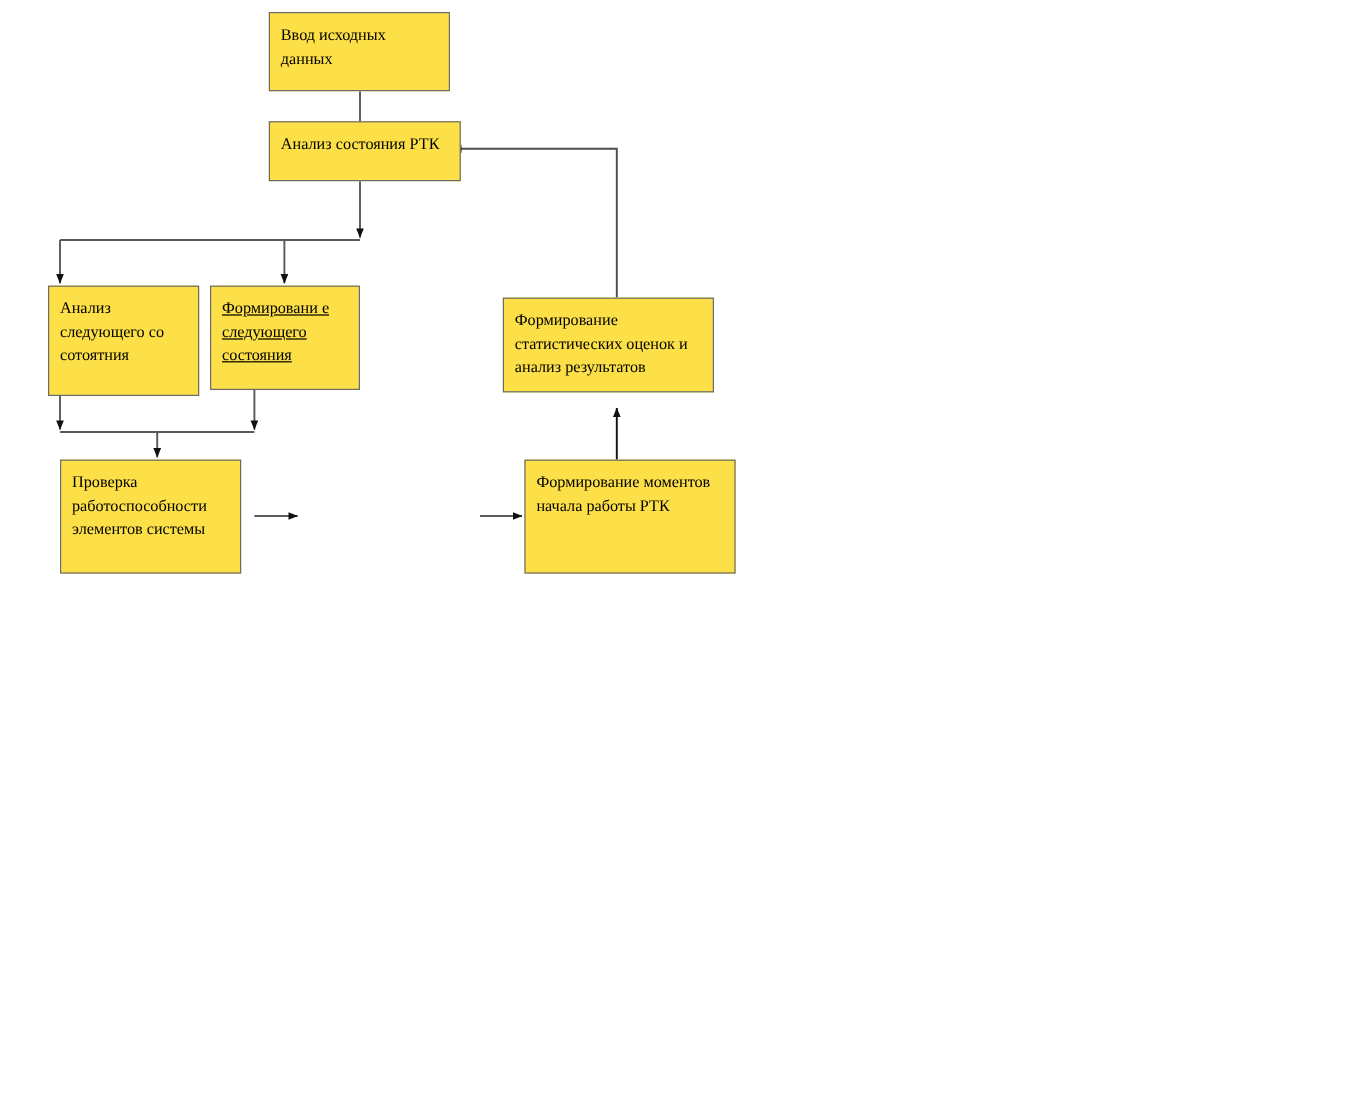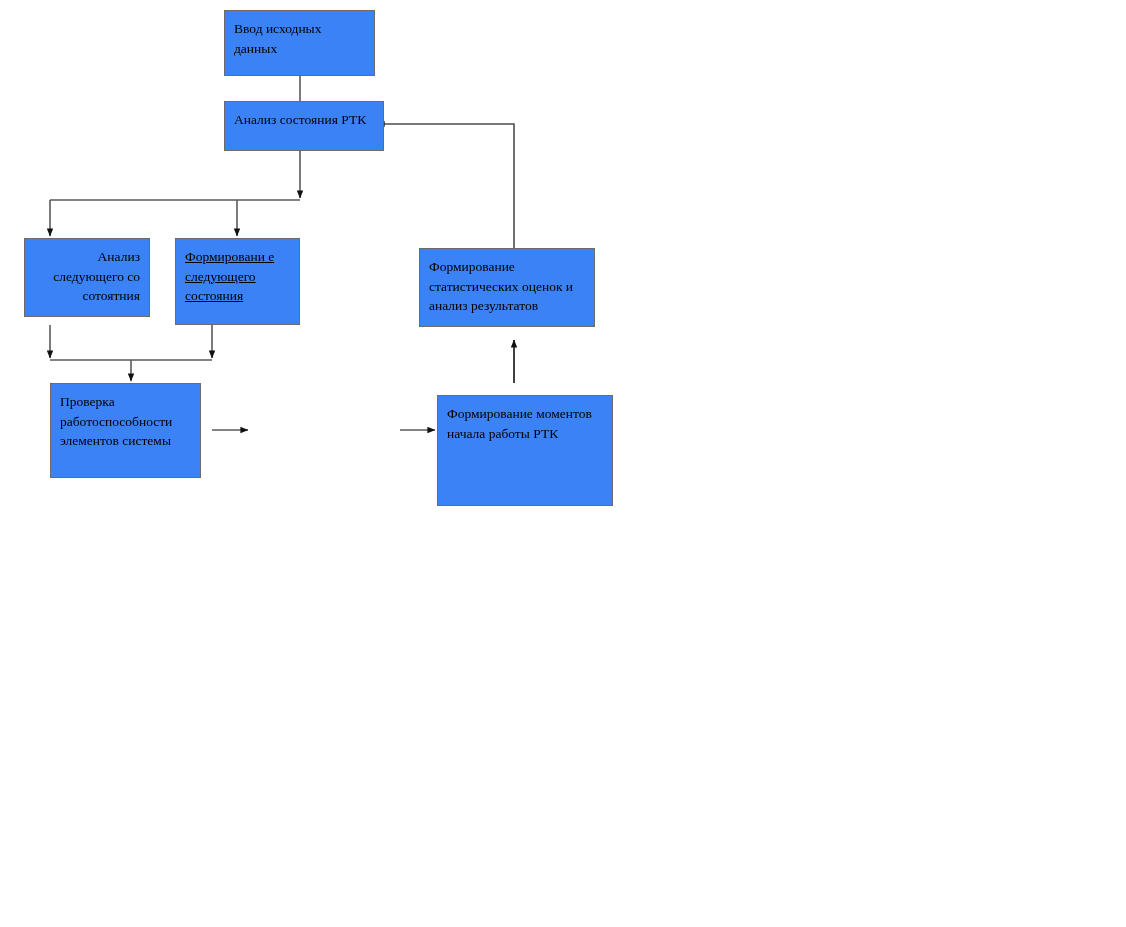--- a/index.html
+++ b/index.html
@@ -17,21 +17,21 @@
   #diagram-canvas {
     position: absolute;
     left: 0;
     top: 0;
     width: 1126px;
     height: 927px;
   }
   .node {
     position: absolute;
     box-sizing: border-box;
-    background: #3b82f6;
+    background: #fde047;
     border: 1px solid #6b6b6b;
     color: #000000;
     font-size: 13.5px;
     line-height: 19.5px;
     padding: 8px 9px 0 9px;
     white-space: pre-line;
     z-index: 3;
   }
   #edge-layer {
     position: absolute;
@@ -79,24 +79,24 @@
 
     <path d="M514,383 L514,340" stroke="#111111" stroke-width="1.6" fill="none" marker-end="url(#arrowhead)"></path>
 
     <path d="M514,248 L514,124 L377,124" stroke="#4d4d4d" stroke-width="1.6" fill="none" marker-end="url(#arrowhead)"></path>
   </svg>
 
   <div class="node" style="left:224px; top:10px; width:151px; height:66px;">Ввод исходных данных</div>
 
   <div class="node" style="left:224px; top:101px; width:160px; height:50px;">Анализ состояния РТК</div>
 
-  <div class="node" style="left:24px; top:238px; width:126px; height:79px;text-align:right;">Анализ следующего со сотоятния</div>
+  <div class="node" style="left:40px; top:238px; width:126px; height:92px;">Анализ следующего со сотоятния</div>
 
   <div class="node" style="left:175px; top:238px; width:125px; height:87px;text-decoration:underline;">Формировани е следующего состояния</div>
 
   <div class="node" style="left:419px; top:248px; width:176px; height:79px;font-family:Liberation Serif, serif;">Формирование статистических оценок и анализ результатов</div>
 
   <div class="node" style="left:50px; top:383px; width:151px; height:95px;">Проверка работоспособности элементов системы</div>
 
 
-  <div class="node" style="left:437px; top:383px; width:176px; height:111px;margin-top:12px;">Формирование моментов начала работы РТК</div>
+  <div class="node" style="left:437px; top:383px; width:176px; height:95px;">Формирование моментов начала работы РТК</div>
 
 </div>
 
 </body></html>

